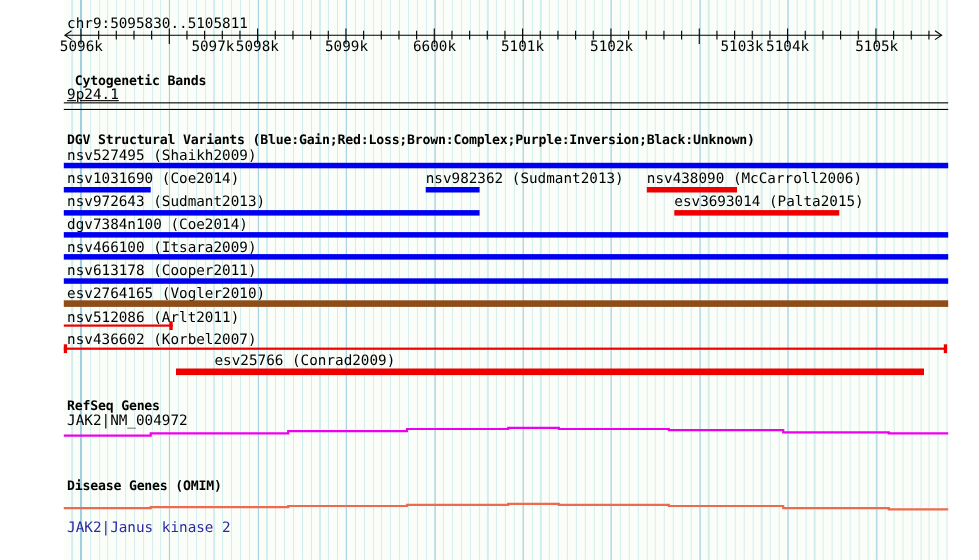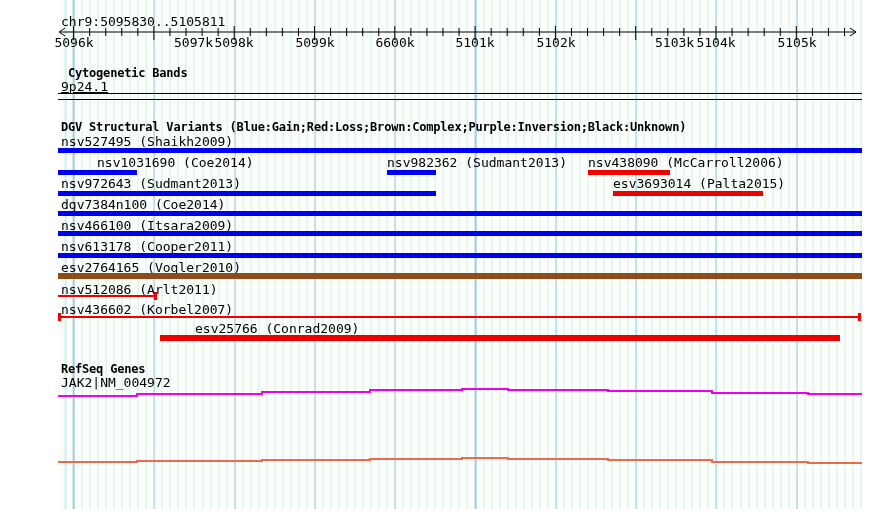--- a/index.html
+++ b/index.html
@@ -107,21 +107,21 @@
     </div>
 
   <div class="hdr" style="left:48px; top:67px;margin-left:20px;">Cytogenetic Bands</div>
   <div class="lbl" style="left:61px; top:80px;text-decoration:underline;">9p24.1</div>
   <div class="cytoband"></div>
 
   <div class="hdr" style="left:61px; top:121px;">DGV Structural Variants (Blue:Gain;Red:Loss;Brown:Complex;Purple:Inversion;Black:Unknown)</div>
   <div id="variants">
       <div class="vlabel" style="left: 61px; top: 135px;">nsv527495 (Shaikh2009)</div>
       <div class="vbar" style="left: 58px; top: 148px; width: 804px; height: 5px; background: rgb(0, 0, 240);"></div>
-      <div class="vlabel" style="left: 61px; top: 156px; margin-left: 36px;">nsv1031690 (Coe2014)</div>
+      <div class="vlabel" style="left: 61px; top: 156px;">nsv1031690 (Coe2014)</div>
       <div class="vbar" style="left: 58px; top: 170px; width: 79px; height: 5px; background: rgb(0, 0, 240);"></div>
       <div class="vlabel" style="left: 387px; top: 156px;">nsv982362 (Sudmant2013)</div>
       <div class="vbar" style="left: 387px; top: 170px; width: 49px; height: 5px; background: rgb(0, 0, 240);"></div>
       <div class="vlabel" style="left: 588px; top: 156px;">nsv438090 (McCarroll2006)</div>
       <div class="vbar" style="left: 588px; top: 170px; width: 82px; height: 5px; background: rgb(238, 0, 0);"></div>
       <div class="vlabel" style="left: 61px; top: 177px;">nsv972643 (Sudmant2013)</div>
       <div class="vbar" style="left: 58px; top: 191px; width: 378px; height: 5px; background: rgb(0, 0, 240);"></div>
       <div class="vlabel" style="left: 613px; top: 177px;">esv3693014 (Palta2015)</div>
       <div class="vbar" style="left: 613px; top: 191px; width: 150px; height: 5px; background: rgb(238, 0, 0);"></div>
       <div class="vlabel" style="left: 61px; top: 198px;">dgv7384n100 (Coe2014)</div>
@@ -139,19 +139,21 @@
       <div class="vbar" style="left: 58px; top: 316px; width: 803px; height: 2px; background: rgb(238, 0, 0);"></div>
       <div class="vcap" style="left: 58px; top: 313px; width: 3px; height: 8px; background: rgb(238, 0, 0);"></div>
       <div class="vcap" style="left: 858px; top: 313px; width: 3px; height: 8px; background: rgb(238, 0, 0);"></div>
       <div class="vlabel" style="left: 163px; top: 322px; padding-left: 32px;">esv25766 (Conrad2009)</div>
       <div class="vbar" style="left: 160px; top: 335px; width: 680px; height: 6px; background: rgb(238, 0, 0);"></div>
     </div>
 
   <div class="hdr" style="left:61px; top:363px;">RefSeq Genes</div>
   <div class="lbl" style="left:61px; top:376px;text-align:center;">JAK2|NM_004972</div>
 
+  <div class="hdr" style="left:61px; top:435px;">Disease Genes (OMIM)</div>
+  <div class="lbl blue-text" style="left:61px; top:474px;">JAK2|Janus kinase 2</div>
 
   <svg class="overlay" width="890" height="509" id="gene-lines">
       <polyline points="58,396 137,396 137,394 262,394 262,392 370,392 370,390 462,390 462,389 508,389 508,390 608,390 608,391 712,391 712,393 808,393 808,394 862,394" fill="none" stroke="#ee00ee" stroke-width="2"></polyline>
       <polyline points="58,462 137,462 137,461 262,461 262,460 370,460 370,459 462,459 462,458 508,458 508,459 608,459 608,460 712,460 712,462 808,462 808,463 862,463" fill="none" stroke="#ed6a4f" stroke-width="2"></polyline>
     </svg>
 
 </div>
 
 </body></html>

